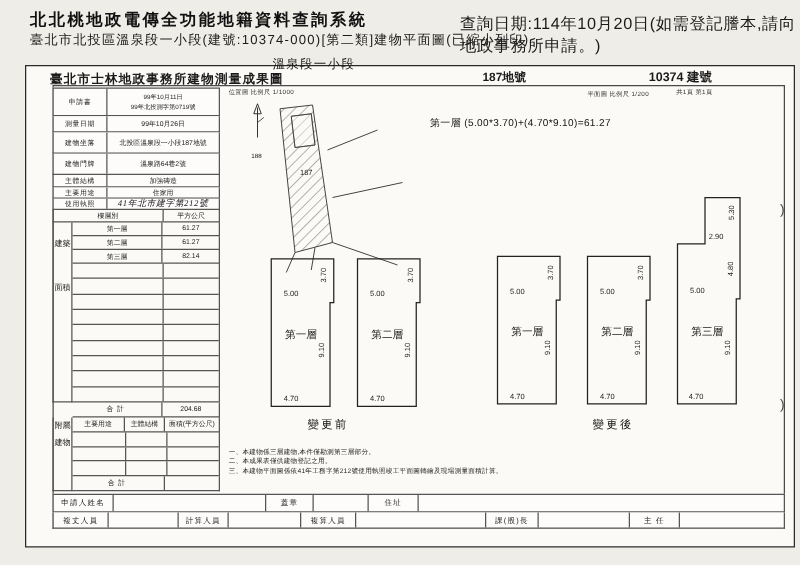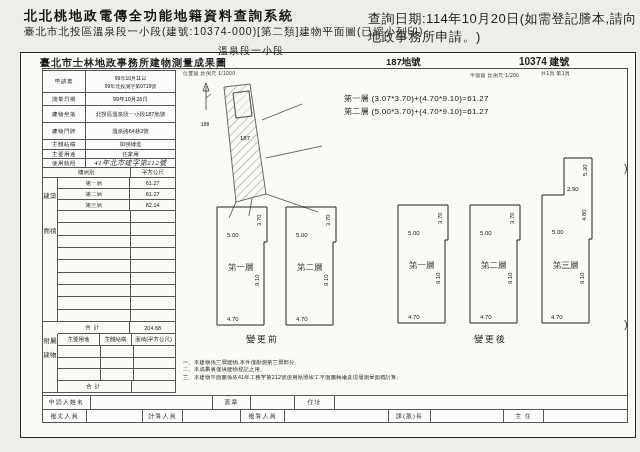--- a/index.html
+++ b/index.html
@@ -184,22 +184,21 @@
       <span class="ec3"></span>
       <span class="ec2"></span>
     </div>
 </div>
 <div class="abs arow" style="top:381px;height:12px;">
   <span class="fcell" style="width:74px;letter-spacing:3px;">合計</span>
   <span class="acell" style="width:43px;"></span>
 </div>
 
 <div class="abs formulas">
-  <div>第一層 (3.07*3.70)+(4.70*9.10)=61.27</div>
-  <div>第二層 (5.00*3.70)+(4.70*9.10)=61.27</div>
+  <div>第一層 (5.00*3.70)+(4.70*9.10)=61.27</div>
 </div>
 
 <div class="abs notes">
   <div>一、本建物係三層建物,本件僅勘測第三層部分。</div>
   <div>二、本成果表僅供建物登記之用。</div>
   <div>三、本建物平面圖係依41年工務字第212號使用執照竣工平面圖轉繪及現場測量面積計算。</div>
 </div>
 
 <div class="abs grp-label" style="left:246px;top:333px;">變更前</div>
 <div class="abs grp-label" style="left:474px;top:333px;">變更後</div>

